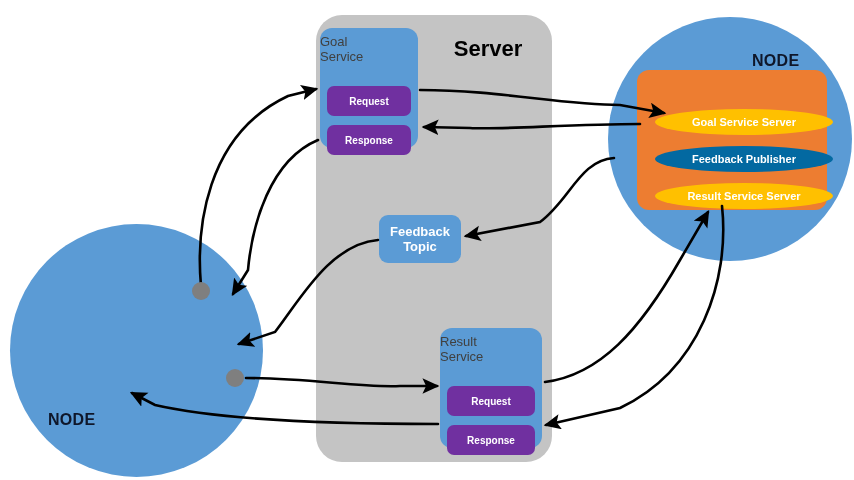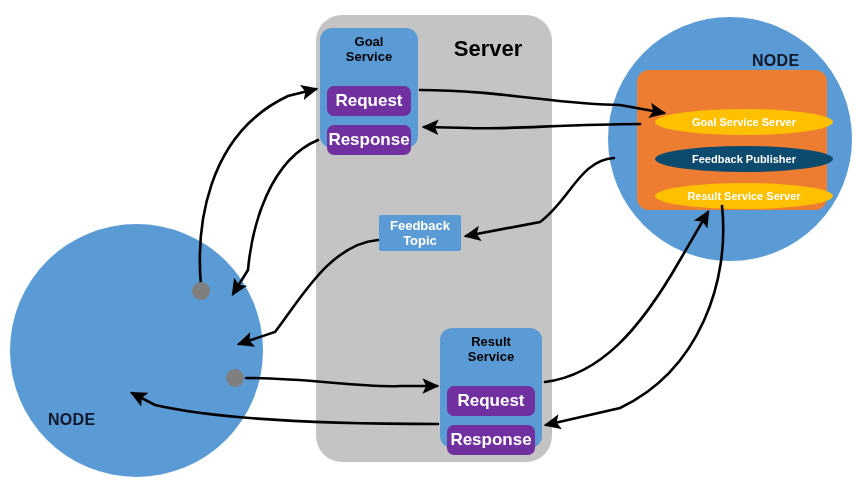--- a/index.html
+++ b/index.html
@@ -93,69 +93,69 @@
     display: flex;
     align-items: center;
     justify-content: center;
     font-size: 11px;
     font-weight: bold;
     color: #ffffff;
     text-align: center;
     line-height: 1;
   }
   .pill-yellow { background: #ffc000; }
-  .pill-green  { background: #0c4a6e; }
+  .pill-green  { background: #0369a1; }
   .pill-1 { top: 39px; }
   .pill-2 { top: 76px; }
   .pill-3 { top: 113px; }
 
   
   .service-box {
     position: absolute;
     background: #5b9bd5;
     border-radius: 12px;
     z-index: 4;
   }
   #goal-service-box   { left: 320px; top: 28px;  width: 98px; height: 120px; }
   #result-service-box { left: 440px; top: 328px; width: 102px; height: 120px; }
 
   .service-title {
     position: absolute;
     left: 0; right: 0;
     top: 6px;
-    text-align: center;
+    text-align: left;
     font-size: 13px;
-    font-weight: bold;
-    color: #000000;
+    font-weight: normal;
+    color: #404040;
     line-height: 1.18;
   }
   .msg-chip {
     position: absolute;
     left: 7px;
     right: 7px;
     height: 30px;
     background: #7030a0;
     border-radius: 7px;
     display: flex;
     align-items: center;
     justify-content: center;
-    font-size: 17px;
+    font-size: 10px;
     font-weight: bold;
     color: #ffffff;
   }
   .msg-request  { top: 58px; }
   .msg-response { top: 97px; }
 
   
   #feedback-topic-box {
     position: absolute;
     left: 379px; top: 215px;
-    width: 82px; height: 36px;
+    width: 82px; height: 48px;
     background: #5b9bd5;
-    border-radius: 2px;
+    border-radius: 9px;
     z-index: 4;
     display: flex;
     align-items: center;
     justify-content: center;
     text-align: center;
     font-size: 13px;
     font-weight: bold;
     color: #ffffff;
     line-height: 1.18;
   }

